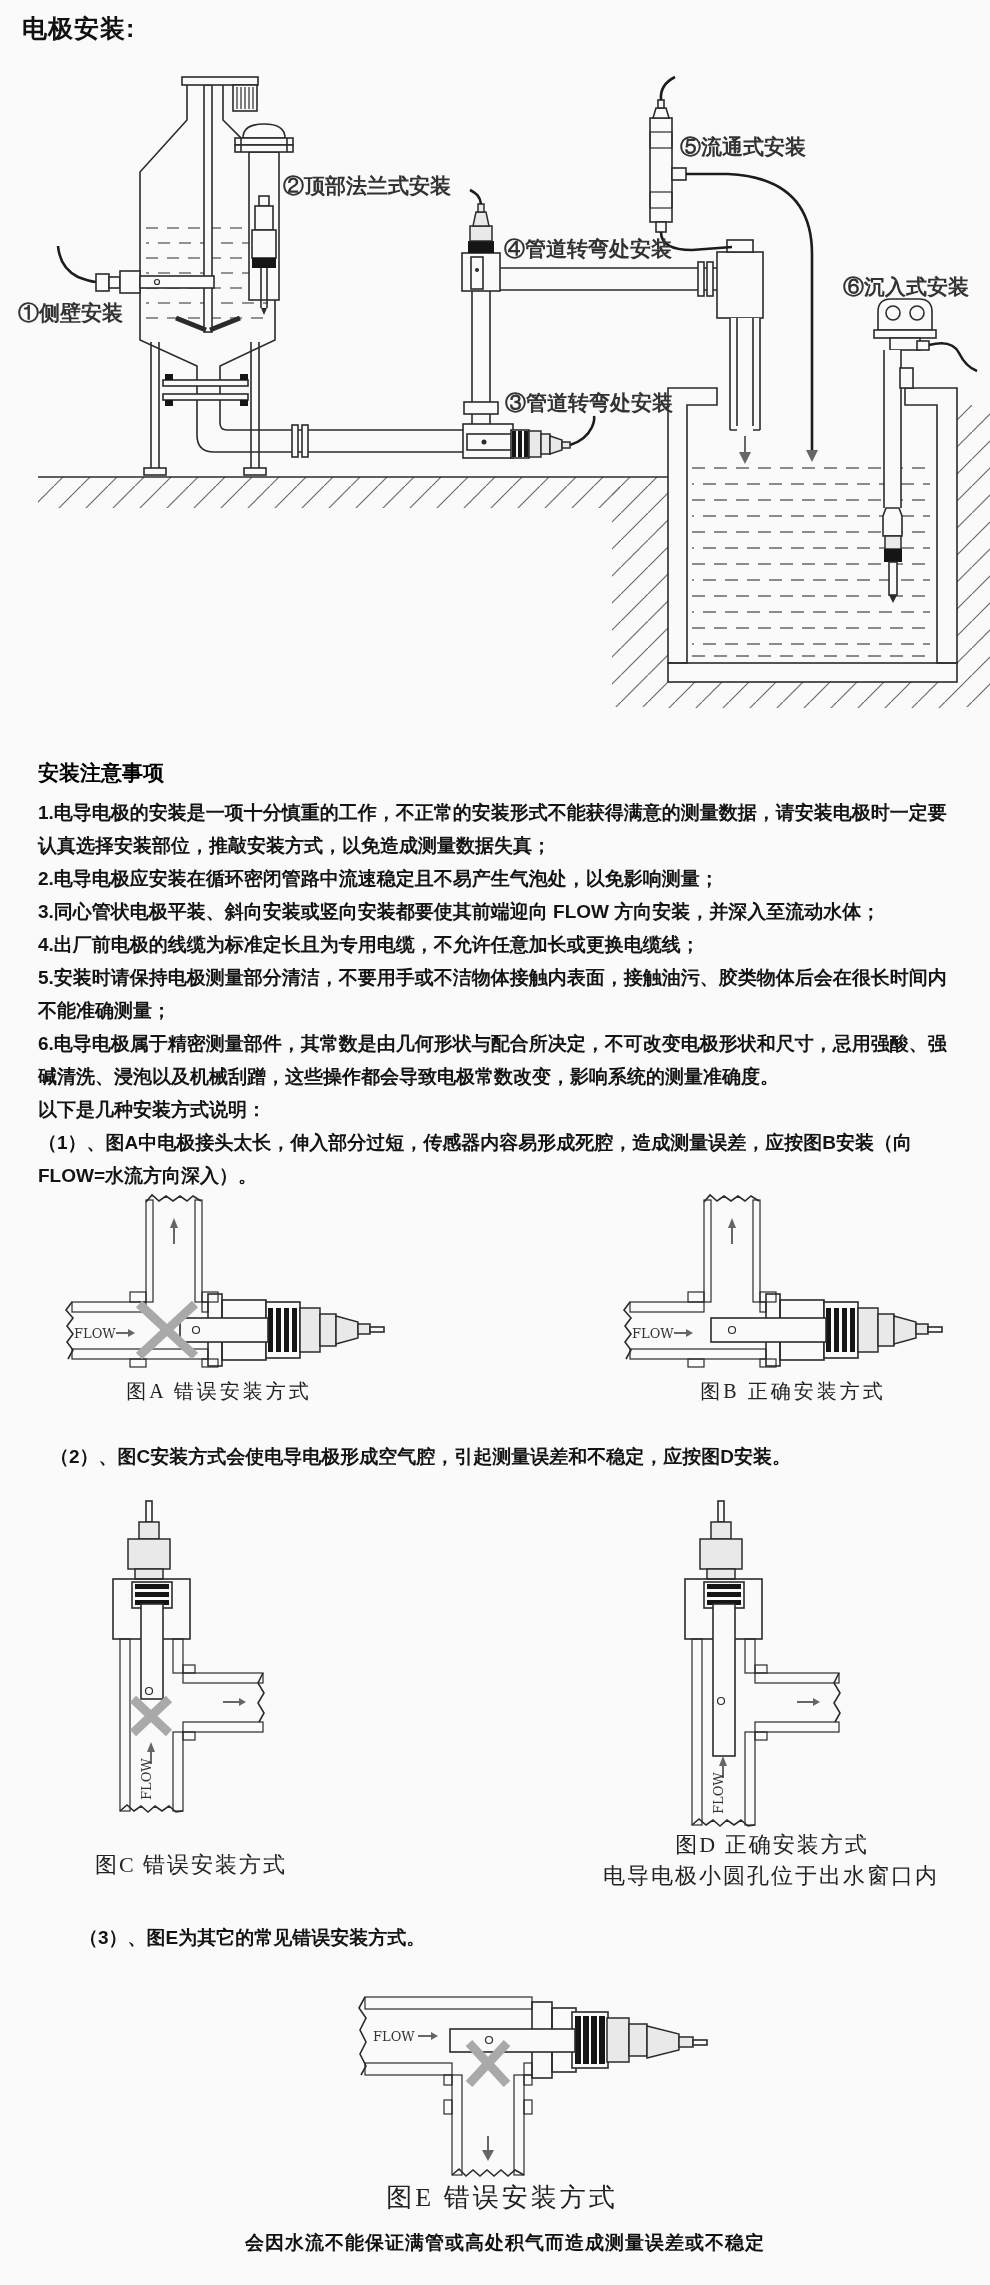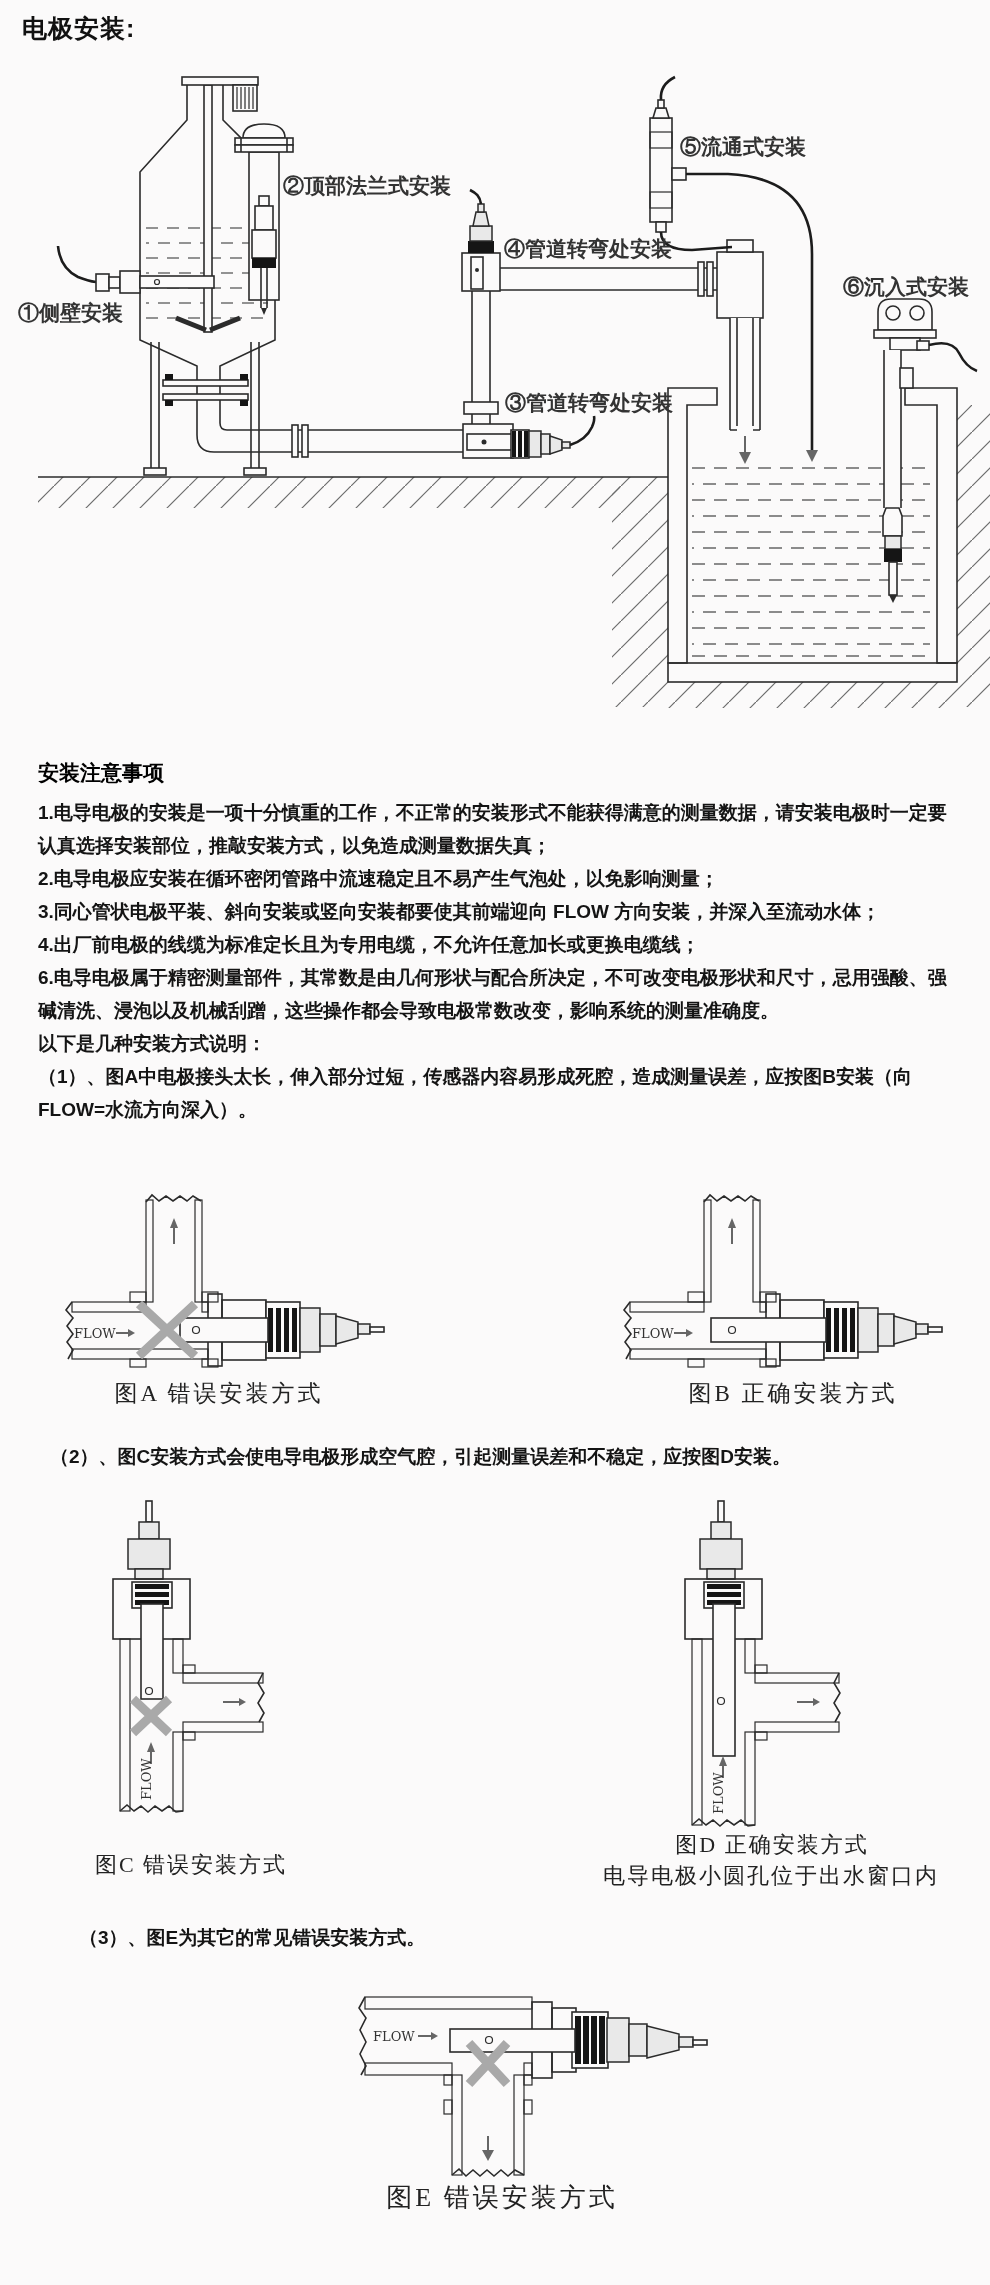--- a/index.html
+++ b/index.html
@@ -16,21 +16,21 @@
   .cbl{fill:none;stroke:#1c1c1c;stroke-width:2.6;}
   .xmk{fill:none;stroke:#a9a9a9;stroke-width:9;}
   .arr{fill:#666;stroke:none;}
   .arl{fill:none;stroke:#666;stroke-width:2;}
   .wdash{fill:none;stroke:#8b8b8b;stroke-width:2;}
   .lbl{font:700 21px "Liberation Sans",sans-serif;fill:#333;}
   .flw{font:13px "DejaVu Serif",serif;fill:#333;}
   .notes{left:38px;top:758px;width:916px;font-size:19px;font-weight:600;line-height:33px;color:#141414;}
   .notes h2{font-size:21px;font-weight:800;margin:0 0 8px 0;line-height:30px;color:#000;}
   .notes p{margin:0;}
-  .cap{font-family:"Liberation Serif","DejaVu Serif",serif;font-size:23px;letter-spacing:3px;
+  .cap{font-family:"Liberation Serif","DejaVu Serif",serif;font-size:20px;letter-spacing:3px;
        color:#222;text-align:center;}
   .capsm{font-family:"Liberation Serif","DejaVu Serif",serif;font-size:22px;letter-spacing:2px;
        color:#222;text-align:center;}
   .pt{font-size:19px;font-weight:600;color:#141414;}
   .foot{font-size:19px;font-weight:700;color:#111;text-align:center;letter-spacing:1px;}
 </style>
 </head>
 <body>
 
 <div class="page">
@@ -227,20 +227,21 @@
     <text class="lbl" x="680" y="154">⑤流通式安装</text>
     <text class="lbl" x="843" y="294">⑥沉入式安装</text>
   </svg>
 
   <section class="abs notes">
     <h2>安装注意事项</h2>
     <p>1.电导电极的安装是一项十分慎重的工作，不正常的安装形式不能获得满意的测量数据，请安装电极时一定要认真选择安装部位，推敲安装方式，以免造成测量数据失真；</p>
     <p>2.电导电极应安装在循环密闭管路中流速稳定且不易产生气泡处，以免影响测量；</p>
     <p>3.同心管状电极平装、斜向安装或竖向安装都要使其前端迎向 FLOW 方向安装，并深入至流动水体；</p>
     <p>4.出厂前电极的线缆为标准定长且为专用电缆，不允许任意加长或更换电缆线；</p>
+    <p>5.安装时请保持电极测量部分清洁，不要用手或不洁物体接触内表面，接触油污、胶类物体后会在很长时间内不能准确测量；</p>
     <p>6.电导电极属于精密测量部件，其常数是由几何形状与配合所决定，不可改变电极形状和尺寸，忌用强酸、强碱清洗、浸泡以及机械刮蹭，这些操作都会导致电极常数改变，影响系统的测量准确度。</p>
     <p>以下是几种安装方式说明：</p>
     <p>（1）、图A中电极接头太长，伸入部分过短，传感器内容易形成死腔，造成测量误差，应按图B安装（向FLOW=水流方向深入）。</p>
   </section>
 
   <svg style="left:40px;top:1192px" width="355" height="220" viewBox="0 0 355 220">
     <defs>
         <pattern id="phA" width="6" height="6" patternUnits="userSpaceOnUse">
       <path d="M0,6 L6,0" stroke="#3d3d3d" stroke-width="1"></path>
         </pattern>
@@ -427,14 +428,15 @@
     <polygon class="gry" points="392,38 424,46 424,62 392,70"></polygon>
     <rect class="gry" x="424" y="49" width="14" height="10"></rect>
     <rect class="fw" x="438" y="52" width="14" height="5"></rect>
     <path class="xmk" d="M214,55 L252,96 M252,55 L214,96" stroke-width="8"></path>
     <text class="flw" x="118" y="53">FLOW</text>
     <line class="arl" x1="163" y1="48" x2="176" y2="48" stroke="#444"></line>
     <polygon class="arr" points="176,44 176,52 183,48" fill="#444"></polygon>
   </svg>
 
   <div class="abs cap" style="left:352px;top:2180px;width:300px;font-size:26px">图E  错误安装方式</div>
+  <div class="abs foot" style="left:95px;top:2230px;width:820px">会因水流不能保证满管或高处积气而造成测量误差或不稳定</div>
 
 </div>
 
 </body></html>

